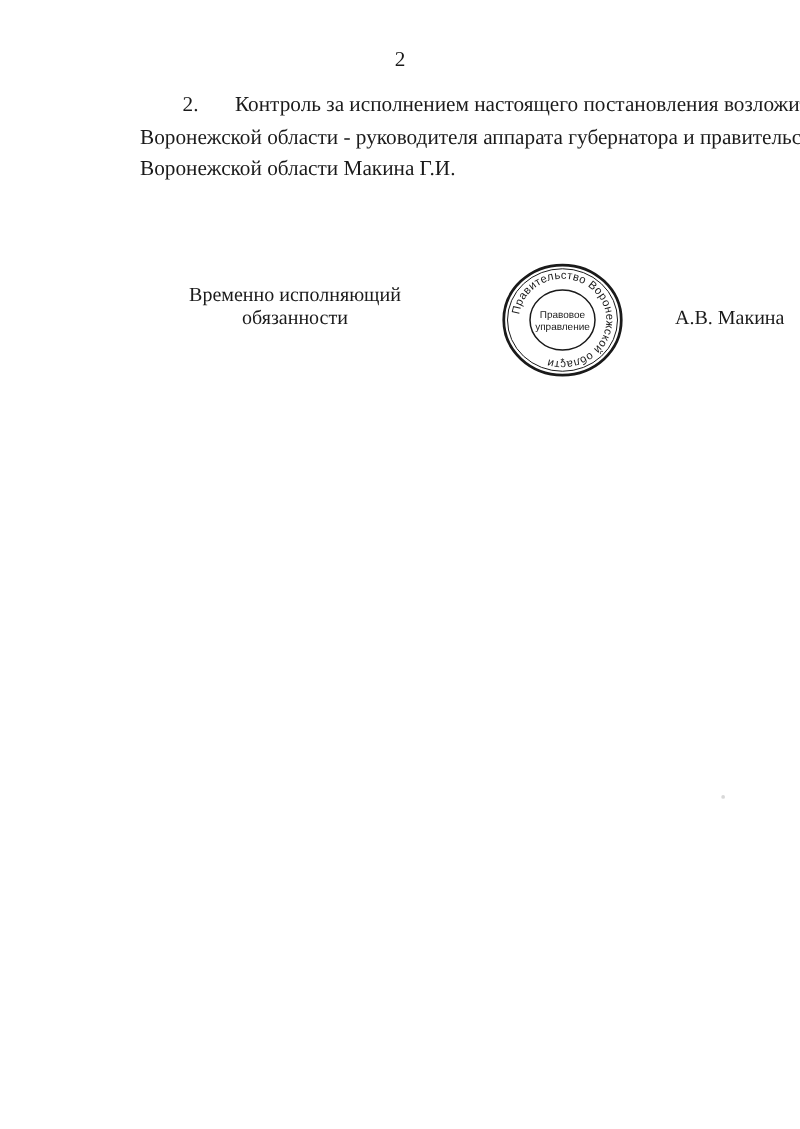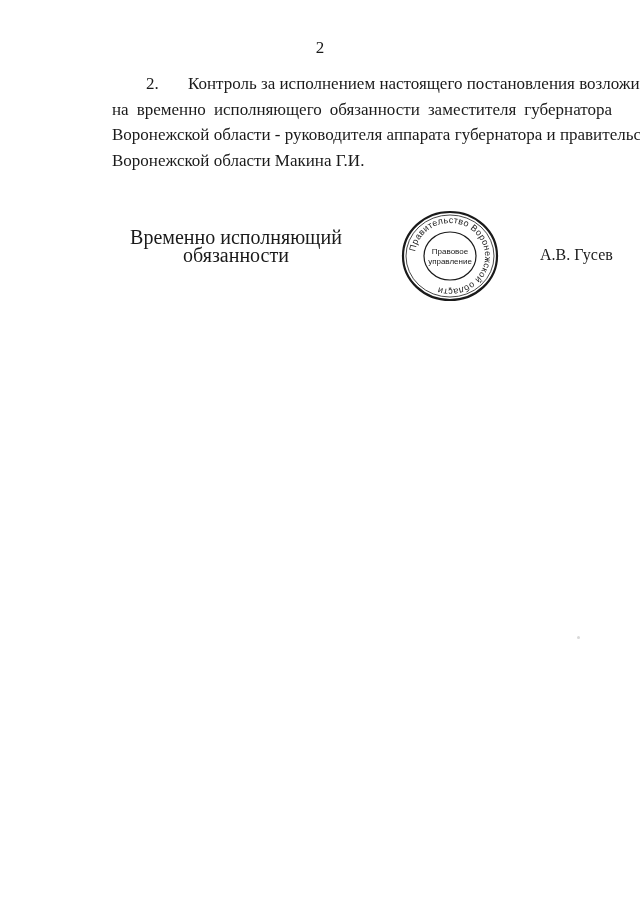--- a/index.html
+++ b/index.html
@@ -49,21 +49,21 @@
     .para-line .num {
       display: inline-block;
       width: 42px;
     }
     .signature-left {
       position: absolute;
       top: 228px;
       left: 108px;
       width: 256px;
       text-align: center;
-      font-size: 20px;
+      font-size: 16px;
       line-height: 18px;
     }
     .signature-right {
       position: absolute;
       top: 246px;
       left: 540px;
       font-size: 16px;
       line-height: 18px;
       white-space: nowrap;
     }
@@ -89,21 +89,20 @@
       border-radius: 50%;
     }
   </style>
 </head>
 <body>
 
 <div class="page-number">2</div>
 
 <div class="paragraph">
   <span class="para-line first"><span class="num">2.</span><span>Контроль за исполнением настоящего постановления возложить</span></span>
-  <span class="para-line">на временно исполняющего обязанности заместителя губернатора</span>
   <span class="para-line">Воронежской области - руководителя аппарата губернатора и правительства</span>
   <span class="para-line last">Воронежской области Макина Г.И.</span>
 </div>
 
 <div class="signature-left">
   <div>Временно исполняющий обязанности</div>
 </div>
 
 <div class="stamp">
   <svg viewBox="0 0 104 96" xmlns="http://www.w3.org/2000/svg">
@@ -115,15 +114,15 @@
     <ellipse cx="52" cy="48" rx="26" ry="24" fill="none" stroke="#1a1a1a" stroke-width="1.2"></ellipse>
     <text font-family="Liberation Sans, DejaVu Sans, sans-serif" font-size="9" fill="#1a1a1a" letter-spacing="0.3">
       <textPath href="#stampArc" startOffset="2%">Правительство Воронежской области</textPath>
     </text>
     <text x="52" y="46" text-anchor="middle" font-family="Liberation Sans, DejaVu Sans, sans-serif" font-size="8" fill="#1a1a1a">Правовое</text>
     <text x="52" y="56" text-anchor="middle" font-family="Liberation Sans, DejaVu Sans, sans-serif" font-size="8" fill="#1a1a1a">управление</text>
     <text x="52" y="84" text-anchor="middle" font-family="Liberation Sans, DejaVu Sans, sans-serif" font-size="8" fill="#1a1a1a">*</text>
   </svg>
 </div>
 
-<div class="signature-right">А.В. Гусев</div>
+<div class="signature-right">А.В. Макина</div>
 
 <div class="speck"></div>
 
 </body></html>

